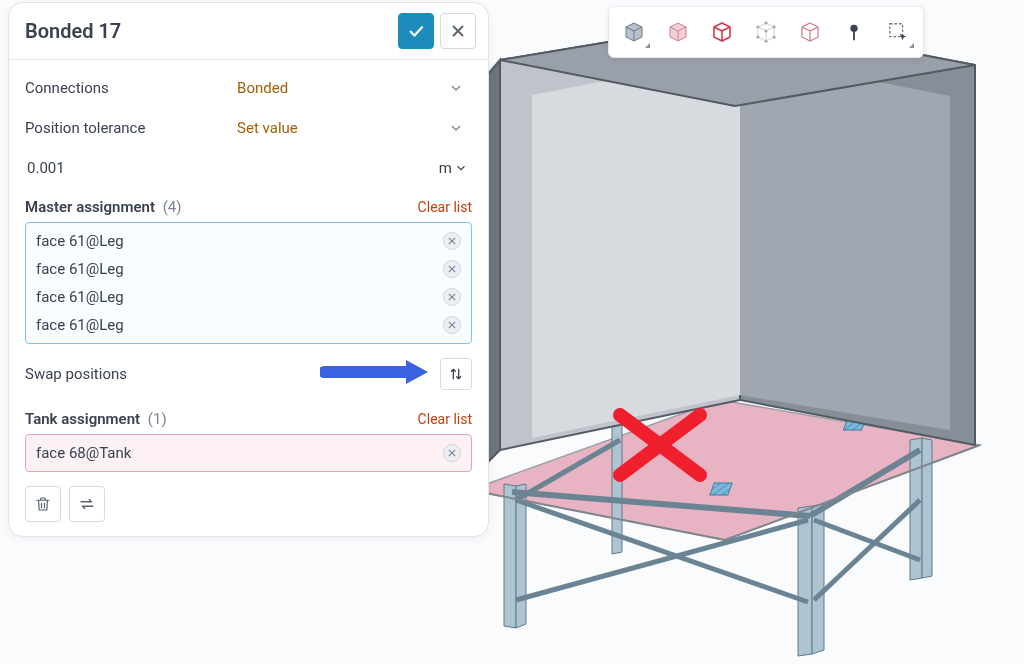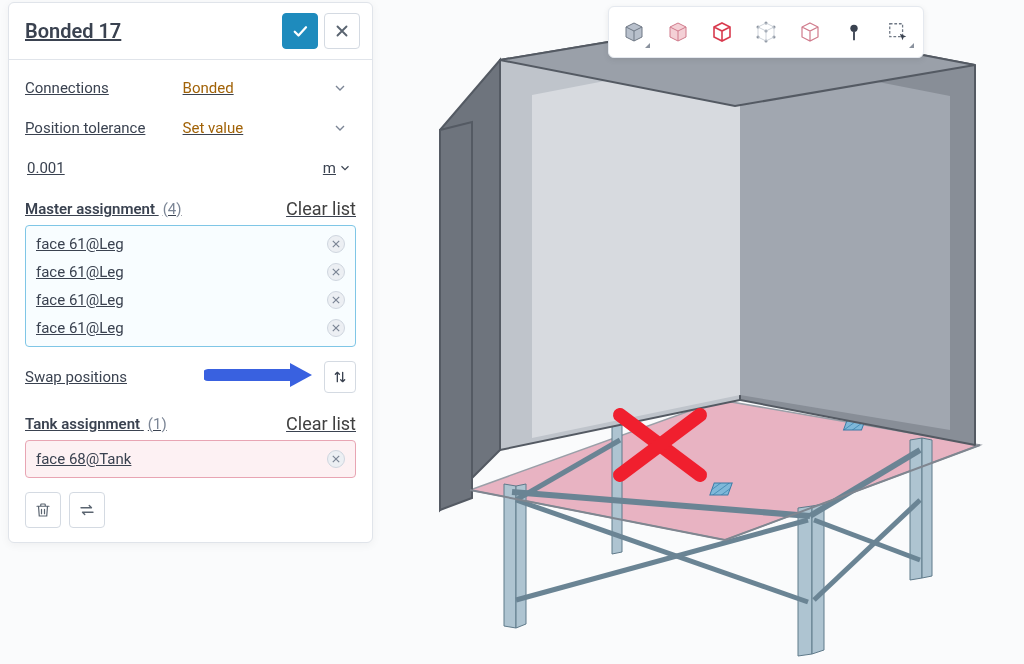--- a/index.html
+++ b/index.html
@@ -10,27 +10,26 @@
     height: 664px;
     overflow: hidden;
     position: relative;
     color: #3a4250;
     font-size: 15px;
   }
   .panel {
     position: absolute;
     left: 8px;
     top: 2px;
-    width: 365px;
+    width: 481px;
     background: #fff;
     border: 1px solid #e0e4ea;
-    border-radius: 6px;
+    border-radius: 15px;
     box-shadow: 0 2px 10px rgba(0,0,0,0.05);
     z-index: 10;
-    text-decoration: underline;
   }
   .panel-header {
     display: flex;
     align-items: center;
     padding: 10px 12px 10px 16px;
     border-bottom: 1px solid #e0e4ea;
   }
   .panel-title {
     font-size: 20px;
     font-weight: 600;
@@ -96,23 +95,23 @@
     justify-content: space-between;
     padding: 10px 0 6px;
     gap: 20px;
   }
   .section-title {
     font-weight: 600;
     color: #3a4250;
   }
   .section-count { color: #7b8595; margin-left: 4px; font-weight: 400; }
   .link-btn {
-    color: #404040;
-    cursor: pointer;
-    font-size: 18px;
+    color: #c2410c;
+    cursor: pointer;
+    font-size: 14px;
   }
   .assign-list {
     border: 1px solid #7fc6e6;
     border-radius: 4px;
     background: #f8fdff;
     padding: 4px 0;
   }
   .assign-list.slave {
     border-color: #e8a5b3;
     background: #fdf1f3;

